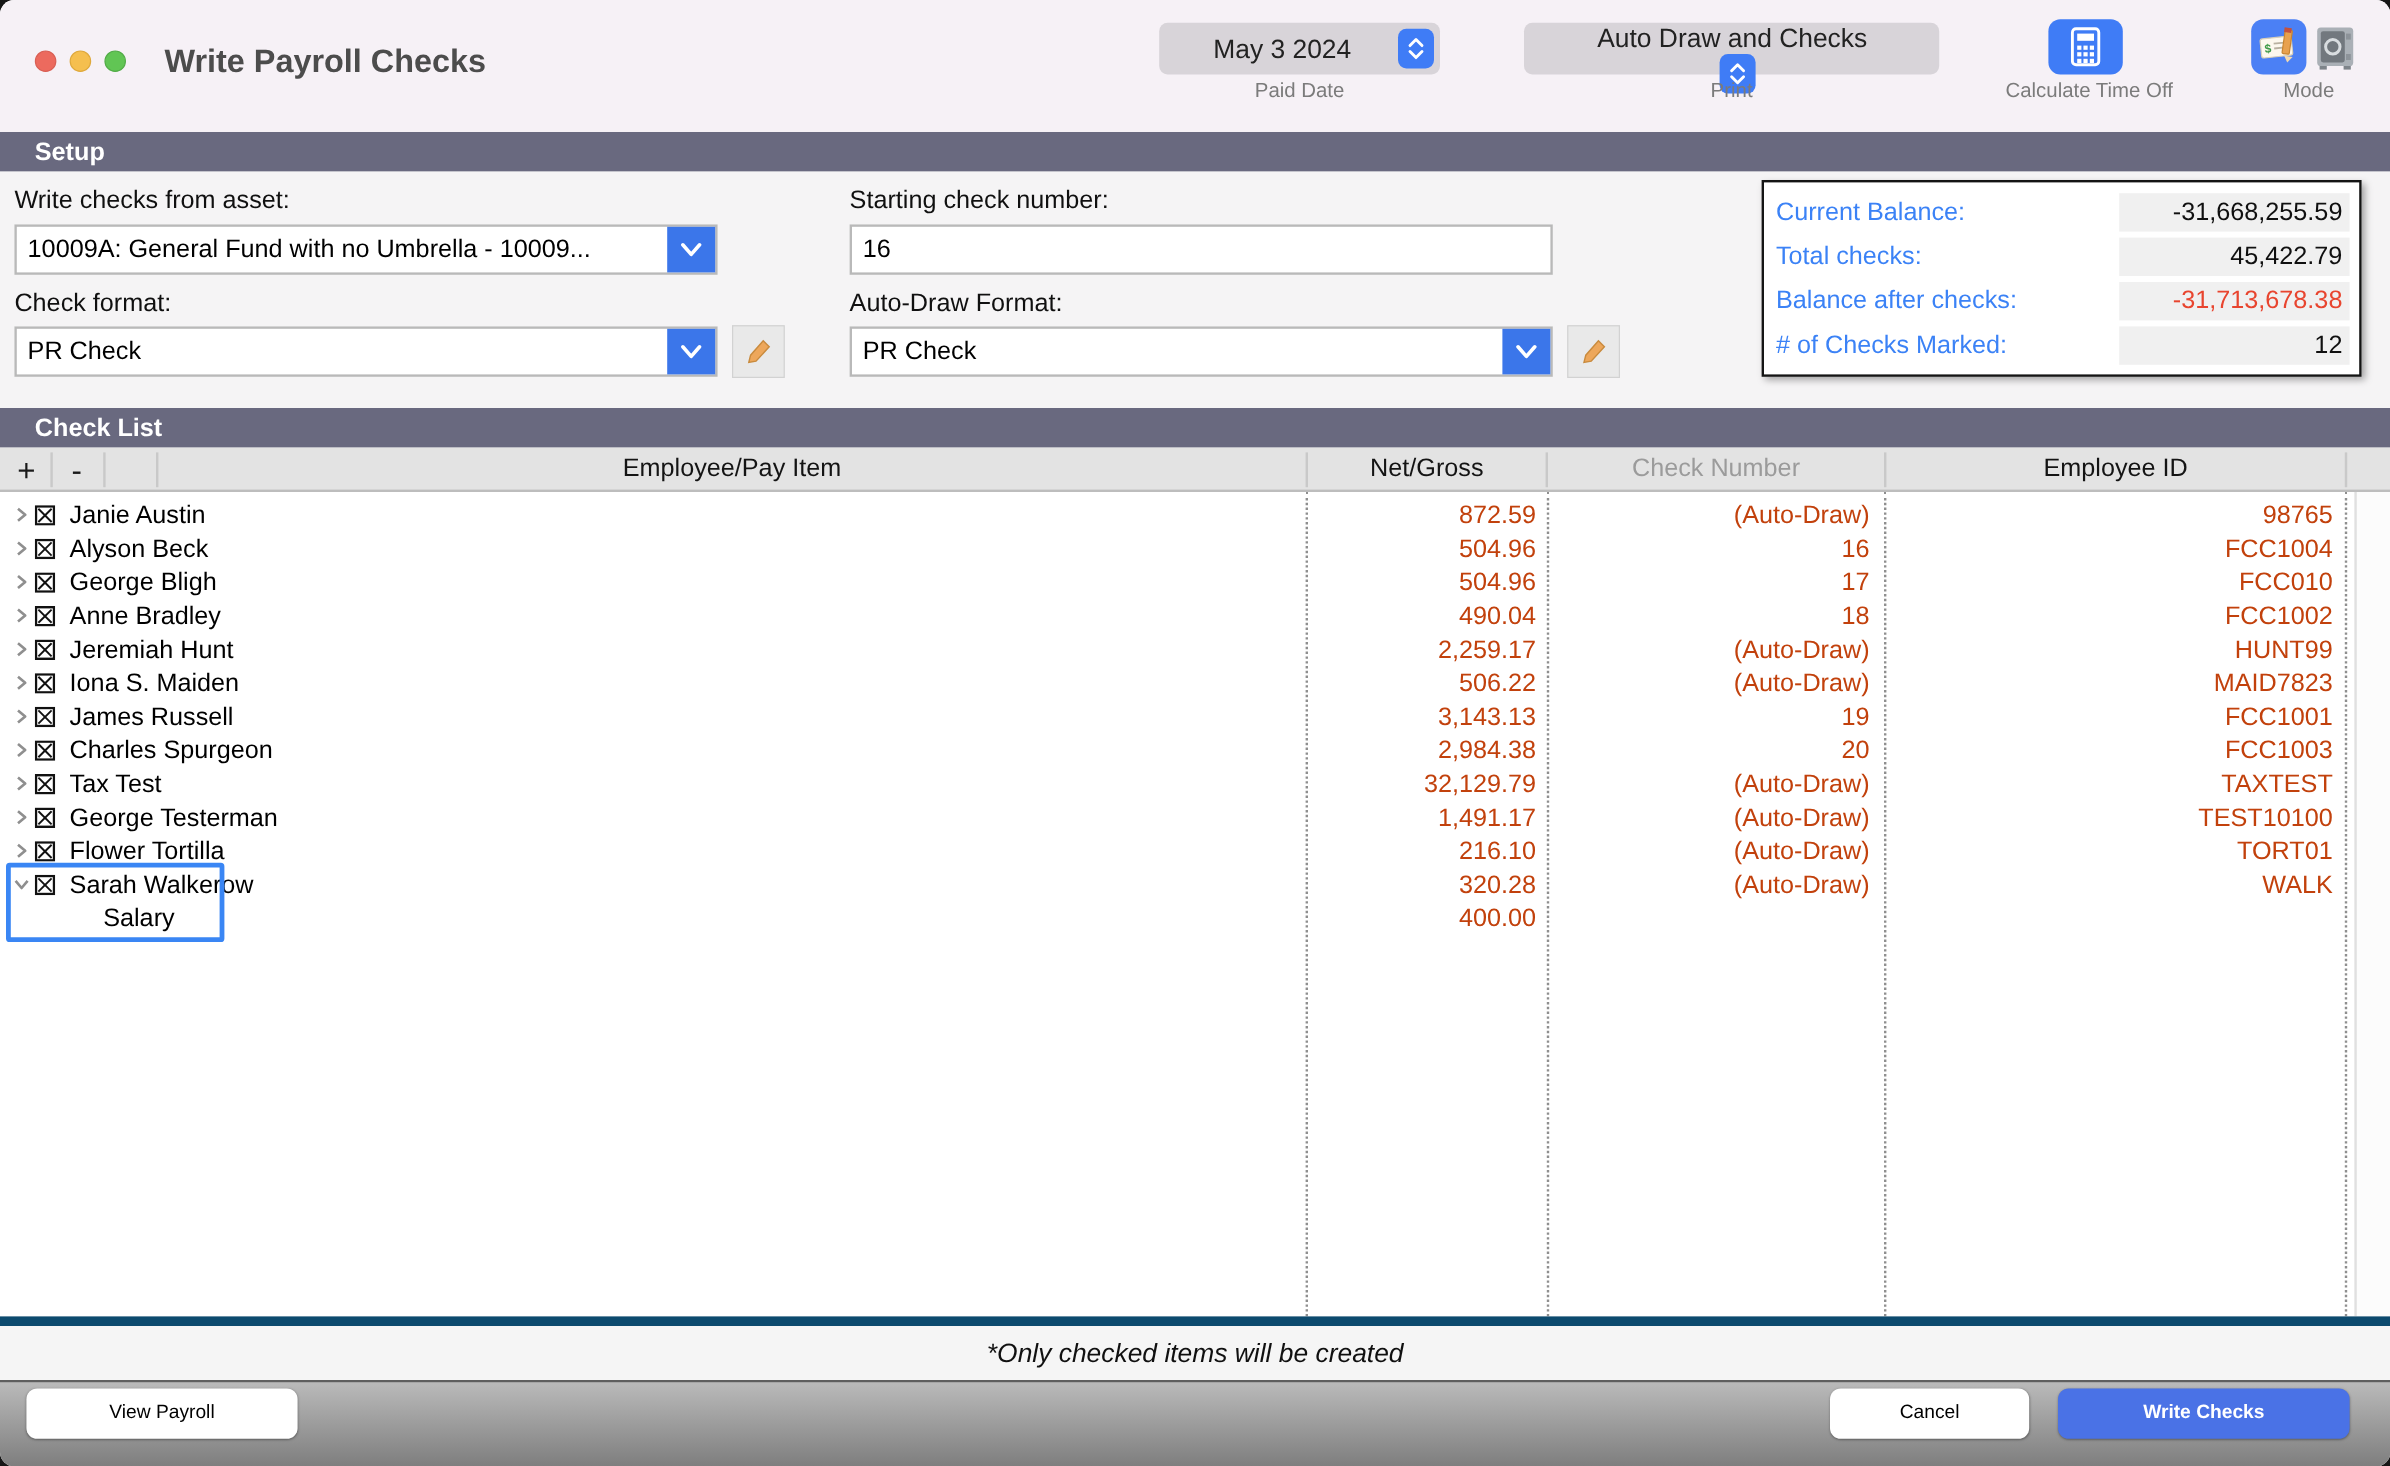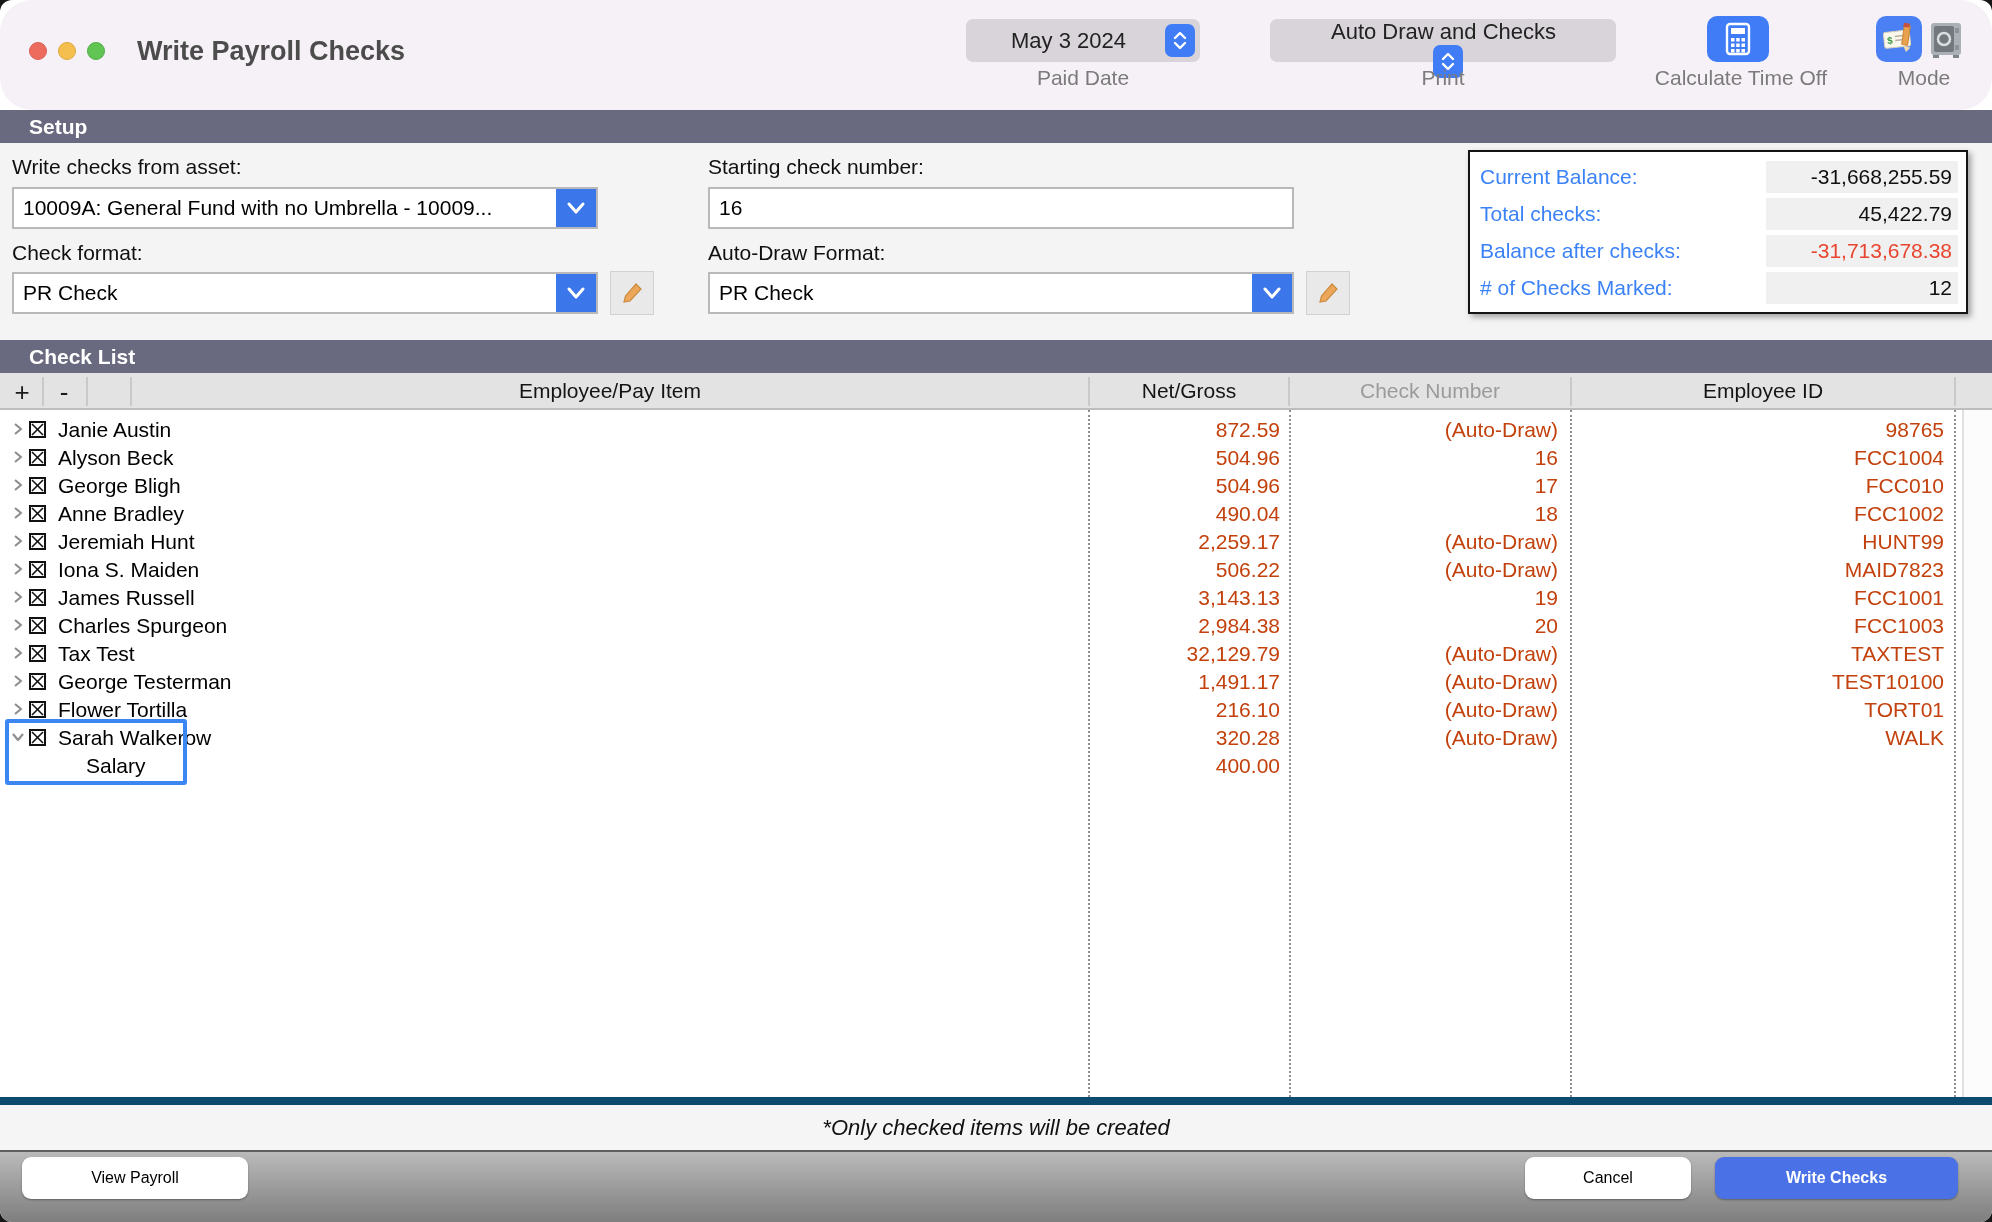--- a/index.html
+++ b/index.html
@@ -1,29 +1,29 @@
 <!DOCTYPE html>
 <html><head>
 <meta charset="utf-8">
 <style>
   html,body{margin:0;padding:0;background:#161616;}
   *{box-sizing:border-box;font-family:"Liberation Sans","DejaVu Sans",sans-serif;}
   .window{position:relative;width:1992px;height:1222px;background:#fff;border-radius:12px;overflow:hidden;}
 
   
-  .titlebar{position:absolute;left:0;top:0;width:1992px;height:110px;background:#f6f1f6;border-radius:32px;}
+  .titlebar{position:absolute;left:0;top:0;width:1992px;height:110px;background:#f6f1f6;}
   .tl{position:absolute;top:42px;width:18px;height:18px;border-radius:50%;}
   .tl.red{left:29px;background:#ec6a5e;border:1px solid #d95f54;}
   .tl.yellow{left:58px;background:#f5bf4f;border:1px solid #dfa93c;}
   .tl.green{left:87px;background:#61c554;border:1px solid #52ac47;}
   .win-title{position:absolute;left:137px;top:36px;font-size:27px;font-weight:700;color:#4c4c4c;}
   .popup{position:absolute;top:19px;height:43px;background:#d8d4d9;border-radius:7px;display:flex;align-items:center;justify-content:flex-start;padding:0 5px 0 14px;cursor:default;}
   .popup .pop-text{flex:1;text-align:center;font-size:22px;color:#222;white-space:nowrap;padding-right:8px;}
   .stepper{width:30px;height:33px;background:#3f7cf6;border-radius:7px;display:flex;flex-direction:column;align-items:center;justify-content:center;gap:1px;flex:none;}
-  .tb-label{position:absolute;top:66px;font-size:21px;color:#7b7b7b;text-align:center;}
+  .tb-label{position:absolute;top:66px;font-size:17px;color:#7b7b7b;text-align:center;}
   .popup.paid-date{left:966px;width:234px;}
   .lbl-paid{left:966px;width:234px;}
   .popup.print-popup{left:1270px;width:346px;flex-direction:column;}
   .lbl-print{left:1270px;width:346px;}
   .icon-btn-blue{position:absolute;top:16px;width:62px;height:46px;background:#3f7cf6;border-radius:10px;display:flex;align-items:center;justify-content:center;}
   .calc-off{left:1707px;}
   .lbl-calc{left:1645px;width:192px;}
   .mode-check{left:1876px;width:46px;height:46px;background:#4b80f5;}
   .mode-vault{position:absolute;left:1926px;top:16px;width:40px;height:46px;display:flex;align-items:center;justify-content:center;}
   .lbl-mode{left:1876px;width:96px;}

